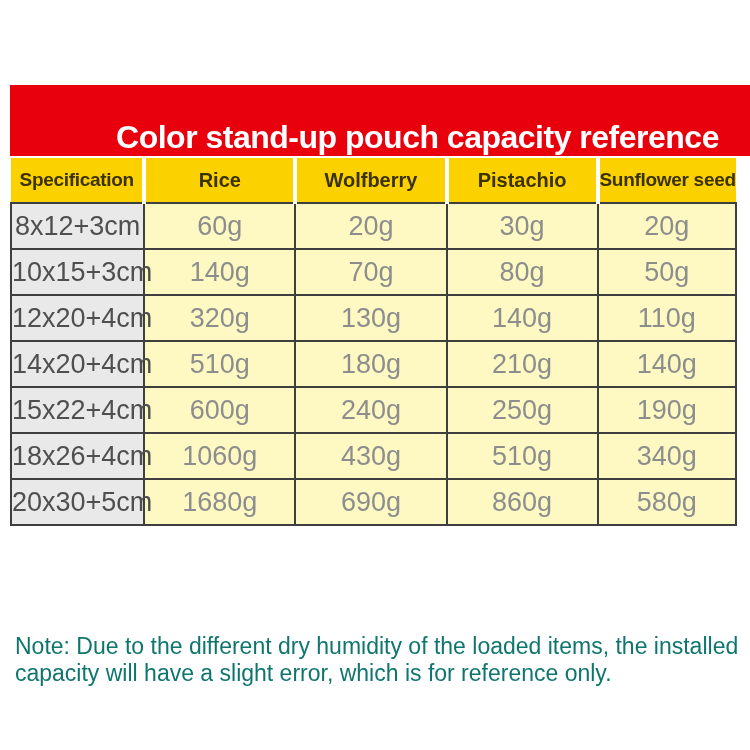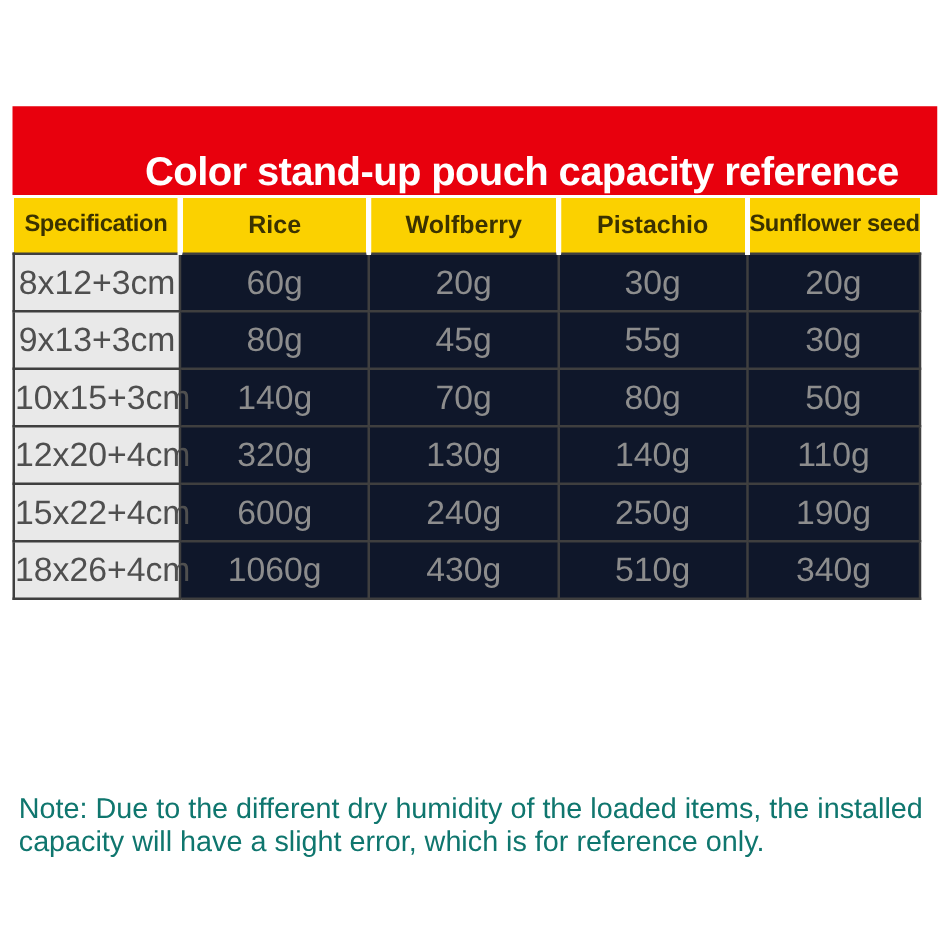--- a/index.html
+++ b/index.html
@@ -64,21 +64,21 @@
     padding: 0;
     font-size: 27px;
     white-space: nowrap;
     margin-top: 44px;
   }
   tbody td.spec {
     background: #e9e9e9;
     color: #4f4f4f;
   }
   tbody td.val {
-    background: #0f172a;
+    background: #fef9c3;
     color: #8d8d8d;
   }
   .note {
     position: absolute;
     left: 15px;
     top: 633px;
     width: 725px;
     font-size: 23px;
     line-height: 27px;
     color: #0f766e;
@@ -112,54 +112,61 @@
     </thead>
     <tbody id="body-rows">
         <tr>
           <td class="spec">8x12+3cm</td>
           <td class="val">60g</td>
           <td class="val">20g</td>
           <td class="val">30g</td>
           <td class="val">20g</td>
         </tr>
         <tr>
-          <td class="spec">9x13+3cm</td>
-          <td class="val">80g</td>
-          <td class="val">45g</td>
-          <td class="val">55g</td>
-          <td class="val">30g</td>
-        </tr>
-        <tr>
           <td class="spec">10x15+3cm</td>
           <td class="val">140g</td>
           <td class="val">70g</td>
           <td class="val">80g</td>
           <td class="val">50g</td>
         </tr>
         <tr>
           <td class="spec">12x20+4cm</td>
           <td class="val">320g</td>
           <td class="val">130g</td>
           <td class="val">140g</td>
           <td class="val">110g</td>
+        </tr>
+        <tr>
+          <td class="spec">14x20+4cm</td>
+          <td class="val">510g</td>
+          <td class="val">180g</td>
+          <td class="val">210g</td>
+          <td class="val">140g</td>
         </tr>
         <tr>
           <td class="spec">15x22+4cm</td>
           <td class="val">600g</td>
           <td class="val">240g</td>
           <td class="val">250g</td>
           <td class="val">190g</td>
         </tr>
         <tr>
           <td class="spec">18x26+4cm</td>
           <td class="val">1060g</td>
           <td class="val">430g</td>
           <td class="val">510g</td>
           <td class="val">340g</td>
         </tr>
+        <tr>
+          <td class="spec">20x30+5cm</td>
+          <td class="val">1680g</td>
+          <td class="val">690g</td>
+          <td class="val">860g</td>
+          <td class="val">580g</td>
+        </tr>
       </tbody>
   </table>
 
   <div class="note">
     <div>Note: Due to the different dry humidity of the loaded items, the installed</div>
     <div>capacity will have a slight error, which is for reference only.</div>
   </div>
 
 </div>
 

